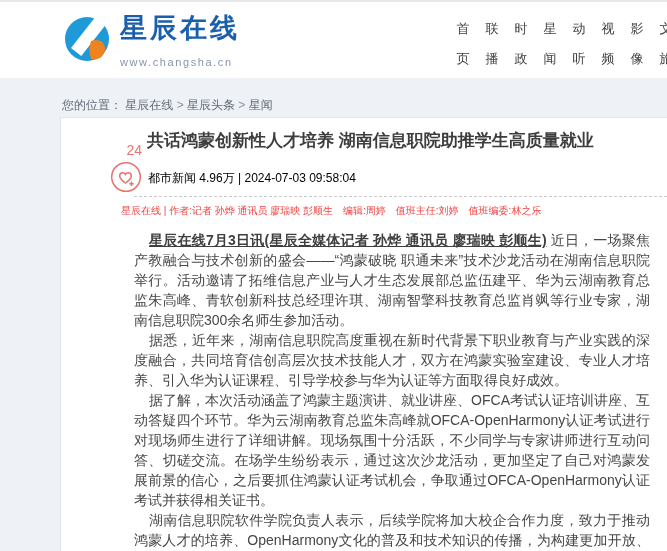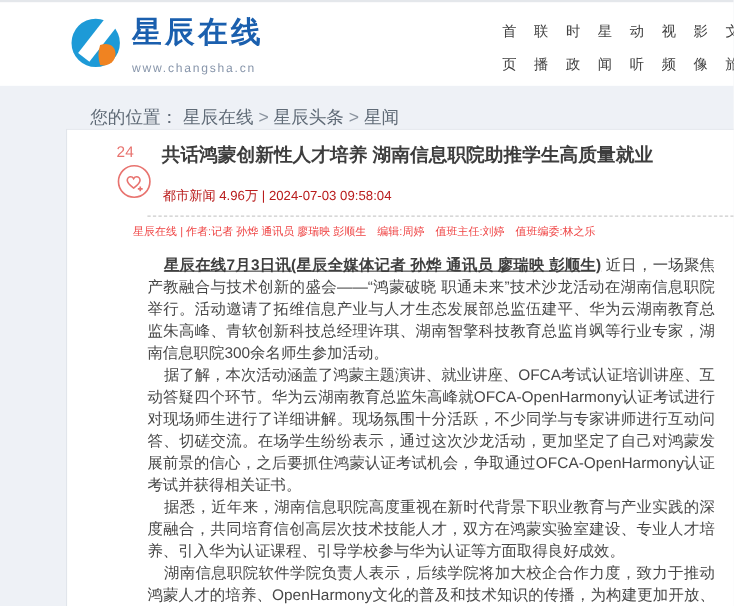--- a/index.html
+++ b/index.html
@@ -15,32 +15,32 @@
     background:#ffffff; border-top:2px solid #e4e7eb;
   }
   .logo { position:absolute; left:63px; top:12px; display:flex; align-items:center; gap:9px; text-decoration:none; cursor:pointer; }
   .logo-cn { font-size:27px; font-weight:bold; color:#1a5fae; letter-spacing:3px; line-height:1.05; }
   .logo-en { font-size:11px; color:#8795aa; letter-spacing:1.6px; margin-top:13px; }
   .top-nav { position:absolute; left:456px; top:17px; display:flex; gap:15px; }
   .nav-item { width:14px; display:flex; flex-direction:column; align-items:center; gap:10px;
     font-size:13px; color:#3e3e3e; text-decoration:none; cursor:pointer; }
   .nav-item span { display:block; line-height:20px; }
   
-  .breadcrumb { position:absolute; left:62px; top:97px; font-size:16px; color:#5f6a76;margin-left:20px; }
+  .breadcrumb { position:absolute; left:62px; top:97px; font-size:12px; color:#5f6a76; }
   .bc-link { color:#5f6a76; text-decoration:none; cursor:pointer; }
   .bc-sep { color:#8a939e; }
   
   .card {
     position:absolute; left:60px; top:117px; width:720px; height:620px;
     background:#ffffff; border:1px solid #e1e5eb;
   }
-  .like-widget { position:absolute; left:45px; top:12px; width:36px; text-align:left; color:#e8736f; cursor:pointer; }
+  .like-widget { position:absolute; left:45px; top:24px; width:36px; text-align:right; color:#e8736f; cursor:pointer; }
   .like-count { display:block; font-size:14px; color:#e8736f; margin-bottom:3px; }
   .title { position:absolute; left:86px; top:12px; width:560px; font-size:17px; font-weight:bold; color:#3d3d3d; line-height:1.35; margin:0; }
-  .meta { position:absolute; left:87px; top:52px; font-size:12px; color:#b91c1c; }
+  .meta { position:absolute; left:87px; top:52px; font-size:12px; color:#000000; }
   .divider { position:absolute; left:73px; top:78px; width:628px; border-top:1px dashed #cccccc; }
   .byline { position:absolute; left:60px; top:86px; font-size:10px; color:#ef4444; }
   .article { position:absolute; left:73px; top:112px; width:516px; font-size:14px; color:#474747; line-height:20px; text-align:justify; }
   .para { margin:0; text-indent:15px; }
   .para b { color:#3f3f3f;text-decoration:underline; }
 </style>
 </head>
 <body>
 
 <div class="site-header">
@@ -115,18 +115,18 @@
 
   <div class="meta">都市新闻 4.96万 | 2024-07-03 09:58:04</div>
 
   <div class="divider"></div>
 
   <div class="byline">星辰在线 | 作者:记者 孙烨 通讯员 廖瑞映 彭顺生　编辑:周婷　值班主任:刘婷　值班编委:林之乐</div>
 
   <div class="article">
 
     <p class="para"><b>星辰在线7月3日讯(星辰全媒体记者 孙烨 通讯员 廖瑞映 彭顺生)</b> 近日，一场聚焦产教融合与技术创新的盛会——“鸿蒙破晓 职通未来”技术沙龙活动在湖南信息职院举行。活动邀请了拓维信息产业与人才生态发展部总监伍建平、华为云湖南教育总监朱高峰、青软创新科技总经理许琪、湖南智擎科技教育总监肖飒等行业专家，湖南信息职院300余名师生参加活动。</p>
+      <p class="para">据悉，近年来，湖南信息职院高度重视在新时代背景下职业教育与产业实践的深度融合，共同培育信创高层次技术技能人才，双方在鸿蒙实验室建设、专业人才培养、引入华为认证课程、引导学校参与华为认证等方面取得良好成效。</p>
       <p class="para">据了解，本次活动涵盖了鸿蒙主题演讲、就业讲座、OFCA考试认证培训讲座、互动答疑四个环节。华为云湖南教育总监朱高峰就OFCA-OpenHarmony认证考试进行对现场师生进行了详细讲解。现场氛围十分活跃，不少同学与专家讲师进行互动问答、切磋交流。在场学生纷纷表示，通过这次沙龙活动，更加坚定了自己对鸿蒙发展前景的信心，之后要抓住鸿蒙认证考试机会，争取通过OFCA-OpenHarmony认证考试并获得相关证书。</p>
-      <p class="para">据悉，近年来，湖南信息职院高度重视在新时代背景下职业教育与产业实践的深度融合，共同培育信创高层次技术技能人才，双方在鸿蒙实验室建设、专业人才培养、引入华为认证课程、引导学校参与华为认证等方面取得良好成效。</p>
       <p class="para">湖南信息职院软件学院负责人表示，后续学院将加大校企合作力度，致力于推动鸿蒙人才的培养、OpenHarmony文化的普及和技术知识的传播，为构建更加开放、协作和创新的世界贡献职教力量。</p>
   </div>
 
 </div>
 
 </body></html>

